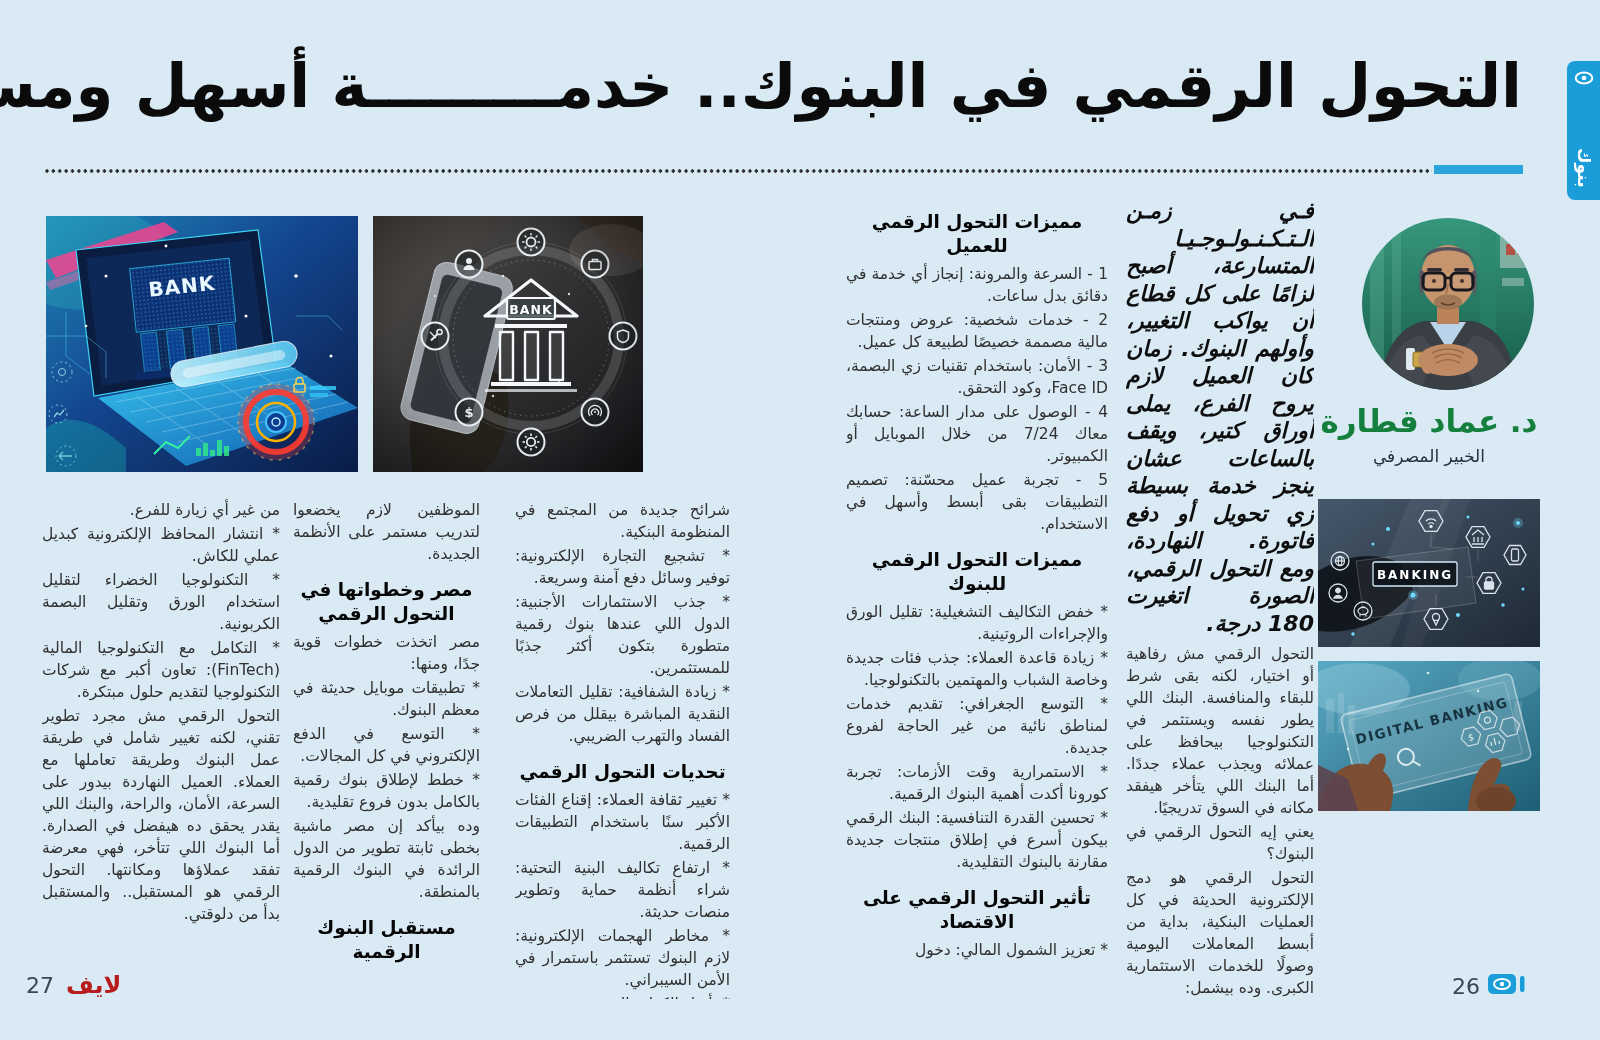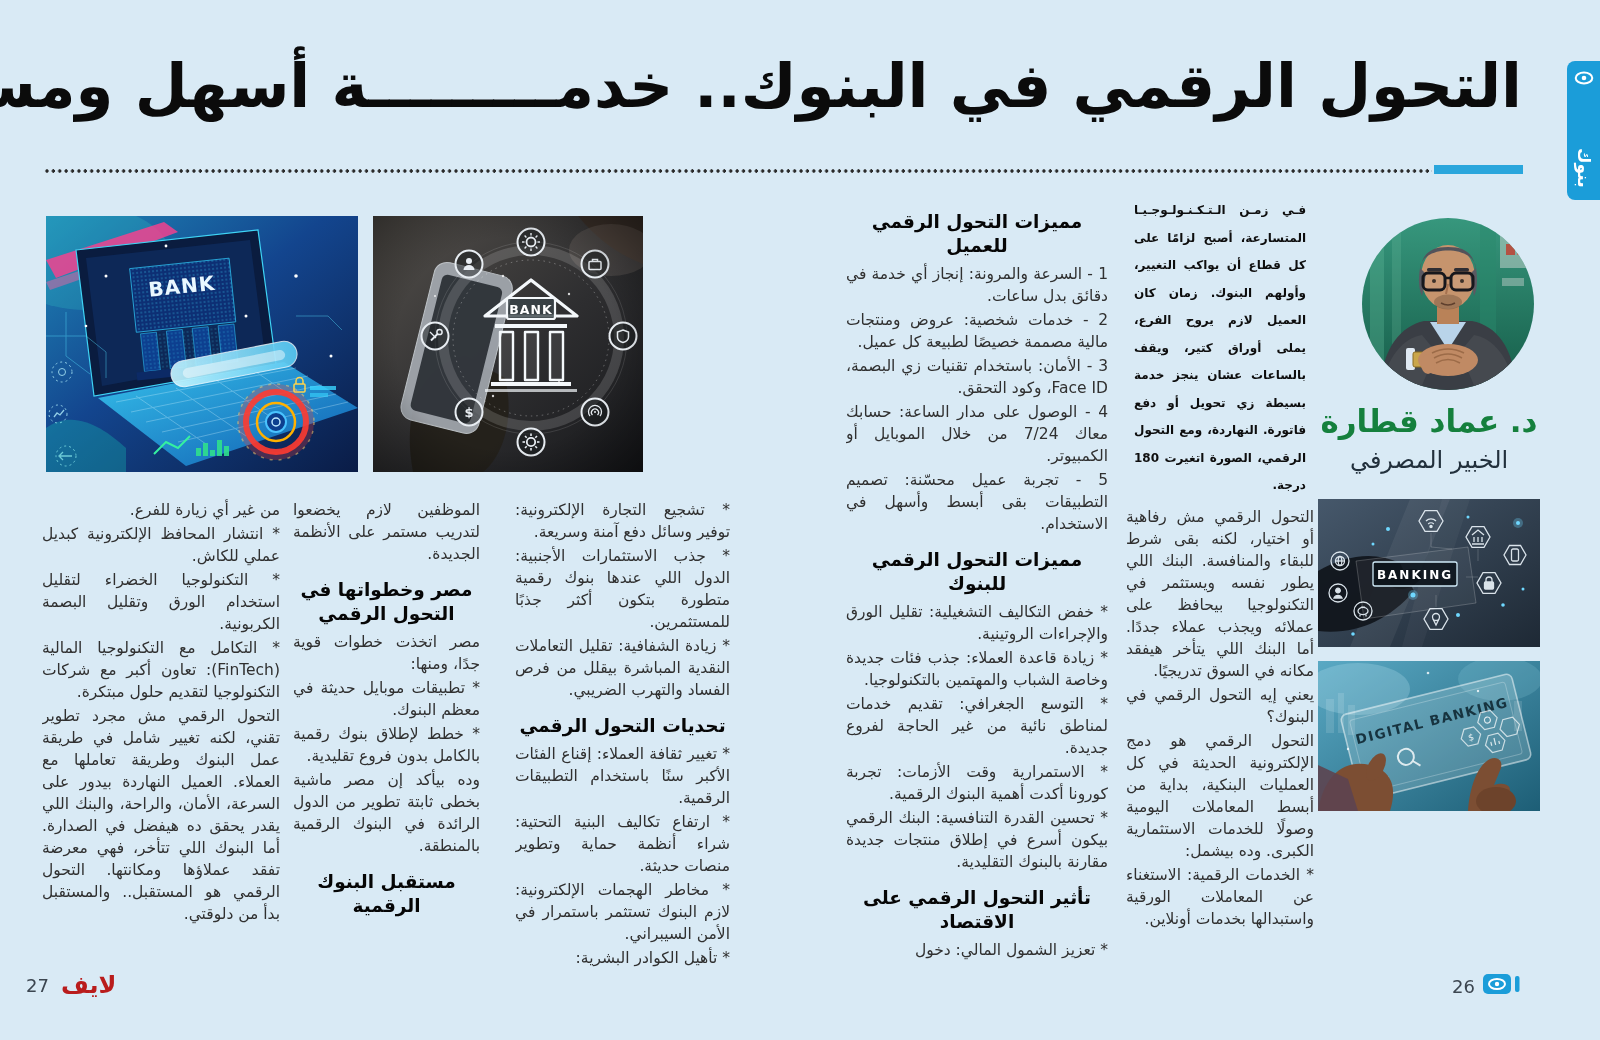--- a/index.html
+++ b/index.html
@@ -28,43 +28,43 @@
     border-radius:8px 0 0 8px;display:flex;flex-direction:column;
     align-items:center;justify-content:space-between;padding:9px 0 12px;box-sizing:border-box;
   }
   .tab-label{
     writing-mode:vertical-rl;color:#fff;font-size:17px;font-weight:bold;letter-spacing:1px;
   }
   
   .col{position:absolute;direction:rtl;text-align:justify;color:#303030;
        font-size:15.5px;line-height:22px;}
   .blk-p{margin:0 0 2px;}
-  .blk-b{font-weight:bold;color:#0e0e0e;font-size:12px;line-height:27.5px;margin:0 8px 6px;}
+  .blk-b{font-weight:bold;color:#0e0e0e;font-size:22px;line-height:27.5px;margin:0 0 6px;font-style:italic;}
   .blk-h{font-weight:bold;color:#060606;font-size:18.5px;line-height:24px;margin:13px 0 5px;text-align:center;}
   .col-a{left:1126px;top:197px;width:188px;height:800px;overflow:hidden;}
   .col-b{left:846px;top:197px;width:262px;height:800px;overflow:hidden;}
   .col-c{left:515px;top:499px;width:215px;height:500px;overflow:hidden;}
   .col-d{left:293px;top:499px;width:187px;height:500px;overflow:hidden;}
   .col-e{left:42px;top:499px;width:238px;height:500px;overflow:hidden;}
   
   .portrait{left:1362px;top:218px;width:172px;height:172px;}
   .author-name{left:1318px;top:403px;width:222px;text-align:center;
                font-size:31px;font-weight:bold;color:#15803d;}
   .author-title{left:1318px;top:446px;width:222px;text-align:center;
-                font-size:24px;color:#22303c;}
+                font-size:17px;color:#22303c;}
   
   .img-laptop{left:46px;top:216px;width:312px;height:256px;}
   .img-phone{left:373px;top:216px;width:270px;height:256px;}
   .img-banking{left:1318px;top:499px;width:222px;height:148px;}
   .img-digital{left:1318px;top:661px;width:222px;height:150px;}
   .img-frame svg{display:block;}
   
   .footer-left{left:26px;top:971px;display:flex;align-items:center;gap:12px;direction:ltr;}
   .footer-right{left:1452px;top:971px;display:flex;align-items:center;gap:8px;direction:ltr;}
-  .page-num{font-size:18px;color:#3c4650;}
+  .page-num{font-size:22px;color:#3c4650;}
   .brand-word{font-size:24px;font-weight:bold;color:#b91c1c;}
 </style>
 </head>
 <body>
 
 <div class="abs headline">التحول الرقمي في البنوك.. خدمـــــــــة أسهل ومستقبل أسرع</div>
 
 <div class="abs dotted-rule"></div>
 <div class="abs rule-bar"></div>
 
@@ -503,34 +503,36 @@
     <div class="blk-h">مميزات التحول الرقمي للبنوك</div>
     <div class="blk-p">* خفض التكاليف التشغيلية: تقليل الورق والإجراءات الروتينية.</div>
     <div class="blk-p">* زيادة قاعدة العملاء: جذب فئات جديدة وخاصة الشباب والمهتمين بالتكنولوجيا.</div>
     <div class="blk-p">* التوسع الجغرافي: تقديم خدمات لمناطق نائية من غير الحاجة لفروع جديدة.</div>
     <div class="blk-p">* الاستمرارية وقت الأزمات: تجربة كورونا أكدت أهمية البنوك الرقمية.</div>
     <div class="blk-p">* تحسين القدرة التنافسية: البنك الرقمي بيكون أسرع في إطلاق منتجات جديدة مقارنة بالبنوك التقليدية.</div>
     <div class="blk-h">تأثير التحول الرقمي على الاقتصاد</div>
     <div class="blk-p">* تعزيز الشمول المالي: دخول</div>
   </div>
 <div class="col col-c">
+    <div class="blk-p">شرائح جديدة من المجتمع في المنظومة البنكية.</div>
     <div class="blk-p">* تشجيع التجارة الإلكترونية: توفير وسائل دفع آمنة وسريعة.</div>
     <div class="blk-p">* جذب الاستثمارات الأجنبية: الدول اللي عندها بنوك رقمية متطورة بتكون أكثر جذبًا للمستثمرين.</div>
     <div class="blk-p">* زيادة الشفافية: تقليل التعاملات النقدية المباشرة بيقلل من فرص الفساد والتهرب الضريبي.</div>
     <div class="blk-h">تحديات التحول الرقمي</div>
     <div class="blk-p">* تغيير ثقافة العملاء: إقناع الفئات الأكبر سنًا باستخدام التطبيقات الرقمية.</div>
     <div class="blk-p">* ارتفاع تكاليف البنية التحتية: شراء أنظمة حماية وتطوير منصات حديثة.</div>
     <div class="blk-p">* مخاطر الهجمات الإلكترونية: لازم البنوك تستثمر باستمرار في الأمن السيبراني.</div>
     <div class="blk-p">* تأهيل الكوادر البشرية:</div>
   </div>
 <div class="col col-d">
     <div class="blk-p">الموظفين لازم يخضعوا لتدريب مستمر على الأنظمة الجديدة.</div>
     <div class="blk-h">مصر وخطواتها في التحول الرقمي</div>
     <div class="blk-p">مصر اتخذت خطوات قوية جدًا، ومنها:</div>
     <div class="blk-p">* تطبيقات موبايل حديثة في معظم البنوك.</div>
+    <div class="blk-p">* التوسع في الدفع الإلكتروني في كل المجالات.</div>
     <div class="blk-p">* خطط لإطلاق بنوك رقمية بالكامل بدون فروع تقليدية.</div>
     <div class="blk-p">وده بيأكد إن مصر ماشية بخطى ثابتة تطوير من الدول الرائدة في البنوك الرقمية بالمنطقة.</div>
     <div class="blk-h">مستقبل البنوك الرقمية</div>
   </div>
 <div class="col col-e">
     <div class="blk-p">من غير أي زيارة للفرع.</div>
     <div class="blk-p">* انتشار المحافظ الإلكترونية كبديل عملي للكاش.</div>
     <div class="blk-p">* التكنولوجيا الخضراء لتقليل استخدام الورق وتقليل البصمة الكربونية.</div>
     <div class="blk-p">* التكامل مع التكنولوجيا المالية (FinTech): تعاون أكبر مع شركات التكنولوجيا لتقديم حلول مبتكرة.</div>
     <div class="blk-p">التحول الرقمي مش مجرد تطوير تقني، لكنه تغيير شامل في طريقة عمل البنوك وطريقة تعاملها مع العملاء. العميل النهاردة بيدور على السرعة، الأمان، والراحة، والبنك اللي يقدر يحقق ده هيفضل في الصدارة. أما البنوك اللي تتأخر، فهي معرضة تفقد عملاؤها ومكانتها. التحول الرقمي هو المستقبل.. والمستقبل بدأ من دلوقتي.</div>

